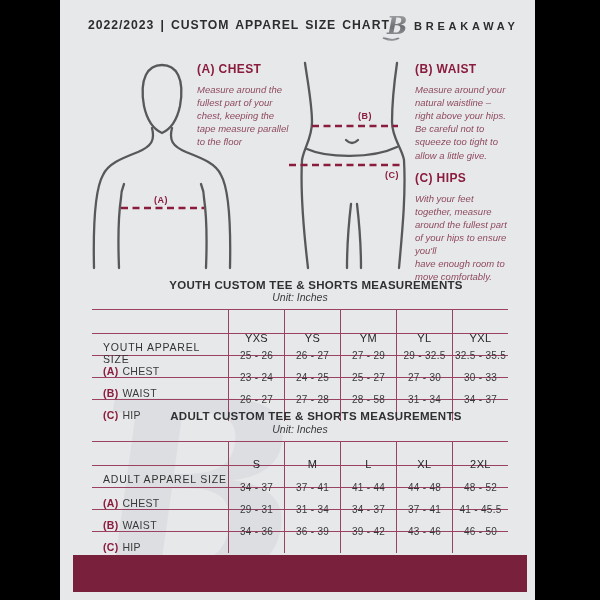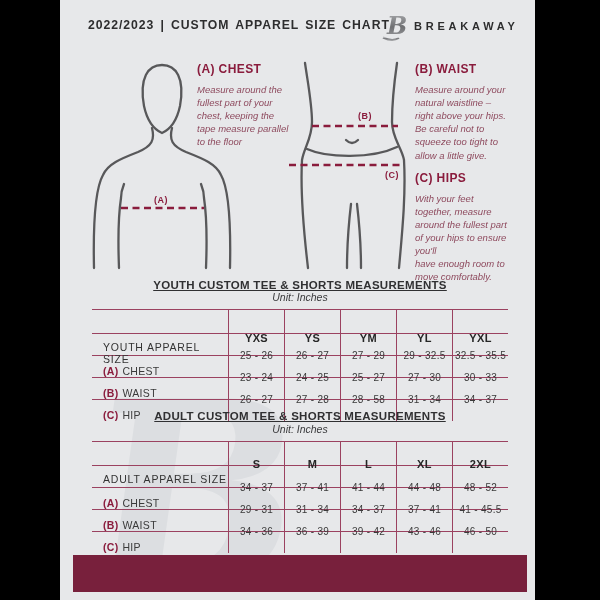--- a/index.html
+++ b/index.html
@@ -31,34 +31,34 @@
             font-family:"Liberation Sans",sans-serif;}
   
   .instr{position:absolute;z-index:1;}
   .instr h3{margin:0 0 7px;font-size:12px;font-weight:bold;color:var(--accent);letter-spacing:.4px;}
   .instr h3.second{margin-top:9px;}
   .instr p{margin:0 0 0;font-size:9.5px;font-style:italic;line-height:1.38;
            color:var(--muted);white-space:pre-line;}
   #instr-a{left:137px;top:62px;width:112px;}
   #instr-bc{left:355px;top:62px;width:118px;}
   
-  .sec-title{position:absolute;left:32px;width:416px;z-index:1;text-align:center;
-             font-weight:bold;font-size:11.5px;letter-spacing:.3px;color:#303032;text-decoration:underline;}
+  .sec-title{position:absolute;left:48px;width:416px;z-index:1;text-align:center;
+             font-weight:bold;font-size:11.5px;letter-spacing:.3px;color:#303032;}
   .sec-unit{position:absolute;left:32px;width:416px;z-index:1;text-align:center;
             font-style:italic;font-size:10.5px;color:#3a3a3c;}
   .tbl{position:absolute;left:32px;width:416px;z-index:1;border-top:1.5px solid var(--line);}
   .tr{display:grid;grid-template-columns:136px 56px 56px 56px 56px 56px;
       height:21px;border-bottom:1.5px solid var(--line);}
   .tr.head{height:23px;}
   .tc{display:flex;align-items:center;justify-content:center;font-size:10px;
       color:var(--tabletext);letter-spacing:.3px;}
   .tc.lab{justify-content:flex-start;padding-left:11px;font-size:10.5px;margin-top:31px;}
   .tc.v{border-left:1px solid var(--line);}
   .th-lab{font-size:9.5px;letter-spacing:.8px;color:#333;}
-  .th-size{font-weight:bold;font-size:11px;color:#262626;letter-spacing:.4px;}
+  .th-size{font-weight:normal;font-size:11px;color:#262626;letter-spacing:.4px;}
   .rk{color:var(--accent);font-weight:bold;margin-right:4px;}
   .footer-bar{position:absolute;left:13px;top:555px;width:454px;height:37px;
               background:var(--footer);z-index:1;}
 </style>
 </head>
 <body>
 
 <div class="canvas">
   <div class="doc">
 

